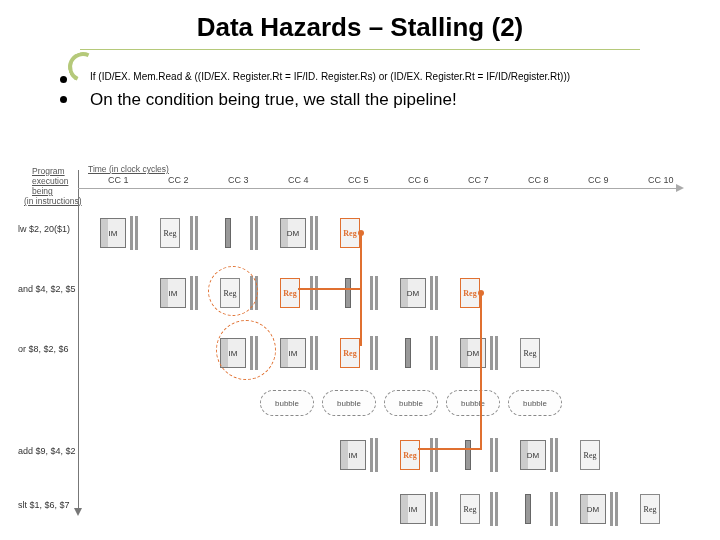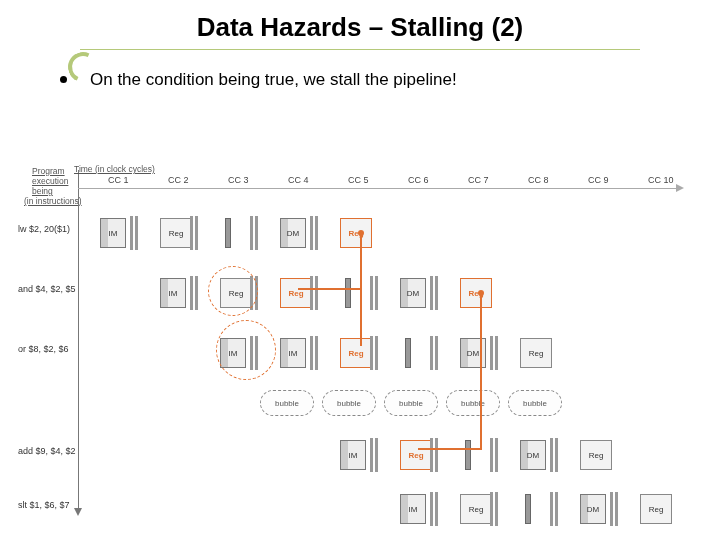--- a/index.html
+++ b/index.html
@@ -117,24 +117,24 @@
     color: #333;
     text-align: right;
   }
   .box {
     width: 26px;
     border: 1px solid #777;
     background: linear-gradient(to right, #ccc 0%, #ccc 30%, #eee 30%, #eee 100%);
     display: flex; align-items: center; justify-content: center;
   }
   .reg {
-    width: 32px;
+    width: 20px;
     border: 1px solid #888;
     background: #f3f3f3;
-    display: flex; align-items: center; justify-content: center;
+    display: flex; align-items: center; justify-content: center; font-family: Liberation Serif, serif;
   }
   .reg.hl { border: 1.5px solid #e07030; color: #e07030; font-weight: bold; }
   .pipe-reg {
     width: 6px;
     background: #999;
     border: 1px solid #666;
   }
   .bars {
     position: absolute;
     top: 2px;
@@ -184,34 +184,35 @@
   }
 </style>
 </head>
 <body>
 
 <div class="title">Data Hazards – Stalling (2)</div>
 <div class="title-underline"></div>
 <div class="accent"></div>
 
 <ul class="bullets">
+  <li class="b-small">If (ID/EX. Mem.Read &amp; ((ID/EX. Register.Rt = IF/ID. Register.Rs) or (ID/EX. Register.Rt = IF/ID/Register.Rt)))</li>
   <li class="b-large">On the condition being true, we stall the pipeline!</li>
 </ul>
 
 <div class="diagram">
   <div class="axis-v"></div>
   <div class="arrow-down"></div>
   <div class="axis-h"></div>
   <div class="arrow-right"></div>
 
   <div class="lbl" style="left:2px;top:-4px">Program</div>
   <div class="lbl" style="left:2px;top:6px">execution</div>
   <div class="lbl" style="left:2px;top:16px">being</div>
   <div class="lbl" style="left:-6px;top:26px">(in instructions)</div>
-  <div class="lbl" style="left:44px;top:-6px">Time (in clock cycles)</div>
+  <div class="lbl" style="left:58px;top:-6px">Time (in clock cycles)</div>
 
   <div class="cc" style="left:78px">CC 1</div>
   <div class="cc" style="left:138px">CC 2</div>
   <div class="cc" style="left:198px">CC 3</div>
   <div class="cc" style="left:258px">CC 4</div>
   <div class="cc" style="left:318px">CC 5</div>
   <div class="cc" style="left:378px">CC 6</div>
   <div class="cc" style="left:438px">CC 7</div>
   <div class="cc" style="left:498px">CC 8</div>
   <div class="cc" style="left:558px">CC 9</div>

